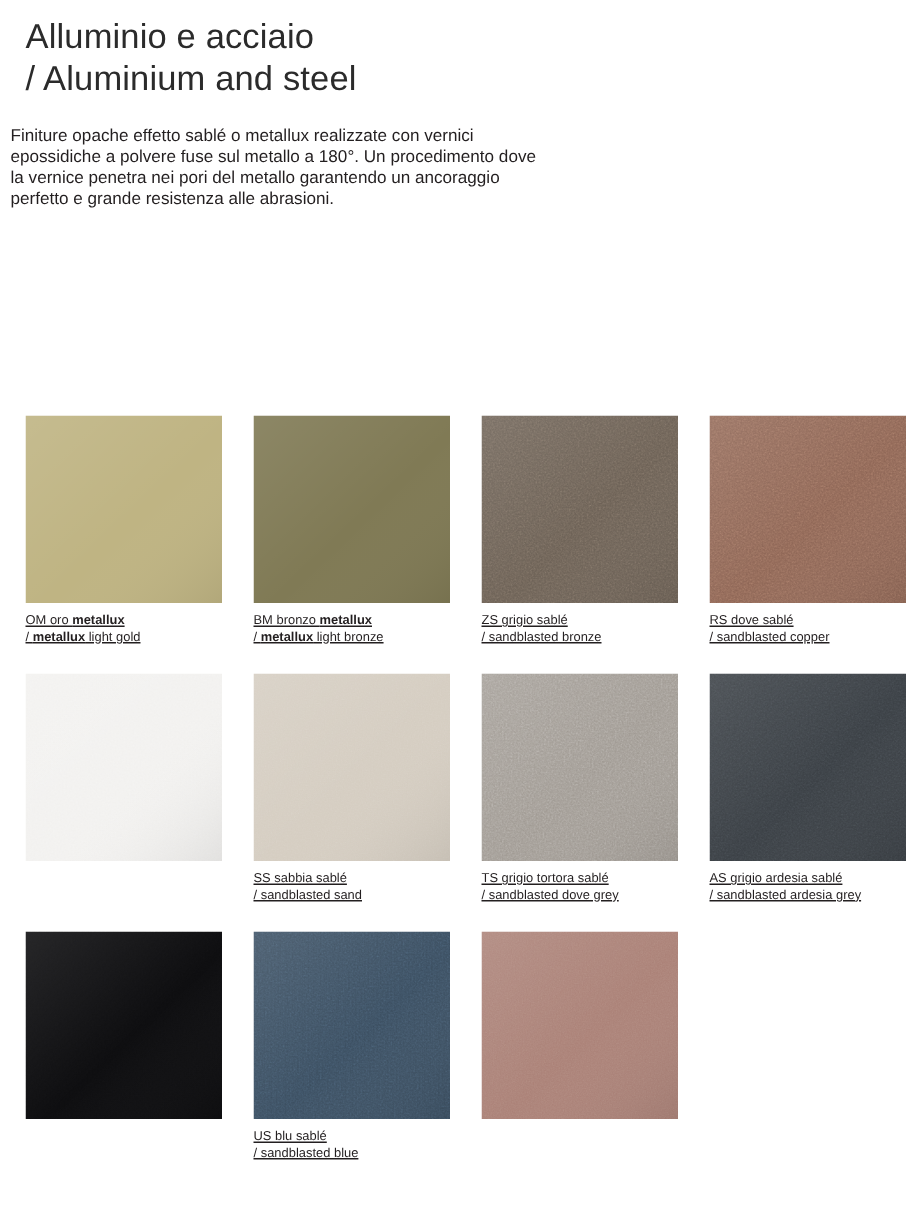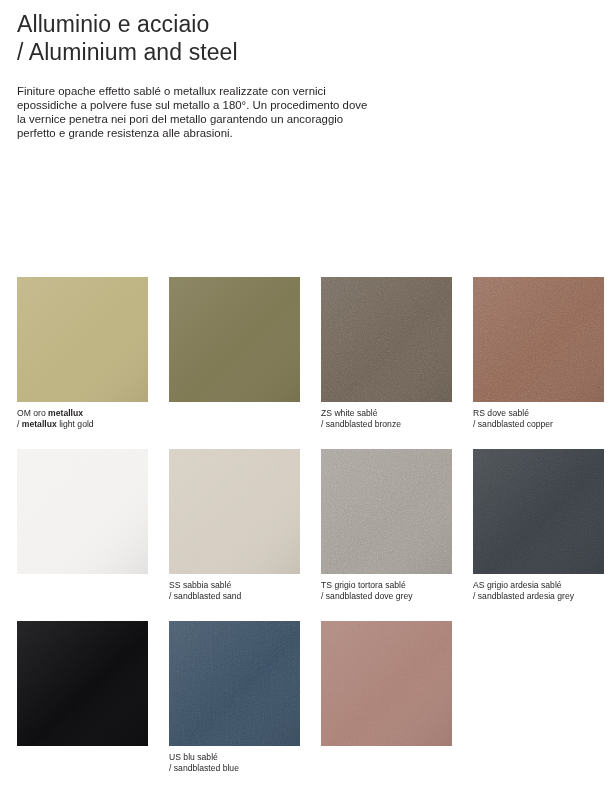--- a/index.html
+++ b/index.html
@@ -21,21 +21,21 @@
     font-size: 23px;
     line-height: 28px;
     font-weight: 300;
     letter-spacing: 0.1px;
     color: #2b2b2b;
     white-space: pre-line;
   }
 
   .intro {
     position: absolute;
-    left: 17px;
+    left: 7px;
     top: 84px;
     width: 352px;
     font-size: 11.4px;
     line-height: 14.1px;
     color: #231f20;
     letter-spacing: 0.01px;
   }
   .intro p { margin: 0; }
   .intro p + p { margin-top: 13px; }
 
@@ -43,20 +43,21 @@
     position: absolute;
     left: 17px;
     top: 277px;
     width: 583px;
   }
   .row { position: relative; height: 172px; }
   .cell {
     position: absolute;
     top: 0;
     width: 131px;
+    text-decoration: underline;
   }
   .cell.c0 { left: 0px; }
   .cell.c1 { left: 152px; }
   .cell.c2 { left: 304px; }
   .cell.c3 { left: 456px; }
 
   .swatch {
     width: 131px;
     height: 125px;
     display: block;
@@ -123,20 +124,24 @@
                 <linearGradient id="sh1" x1="0" y1="0" x2="1" y2="1">
                   <stop offset="0%" stop-color="#ffffff" stop-opacity="0.10"></stop>
                   <stop offset="55%" stop-color="#ffffff" stop-opacity="0.00"></stop>
                   <stop offset="100%" stop-color="#000000" stop-opacity="0.07"></stop>
                 </linearGradient>
               </defs>
               <rect width="131" height="125" fill="#807a55"></rect>
               <rect width="131" height="125" fill="url(#sh1)"></rect>
             </svg>
           </div>
+        <div class="caption">
+          <span class="it">BM bronzo <b>metallux</b></span>
+          <span class="en">/ <b>metallux</b> light bronze</span>
+        </div>
       </div>
       <div class="cell c2">
         <div class="swatch">
             <svg xmlns="http://www.w3.org/2000/svg" viewBox="0 0 131 125" preserveAspectRatio="none">
               <defs>
                 <filter id="g2" x="0" y="0" width="100%" height="100%">
                   <feTurbulence type="fractalNoise" baseFrequency="0.85" numOctaves="4" seed="17" result="n"></feTurbulence>
                   <feColorMatrix in="n" type="saturate" values="0"></feColorMatrix>
                 </filter>
                 <linearGradient id="sh2" x1="0" y1="0" x2="1" y2="1">
@@ -144,21 +149,21 @@
                   <stop offset="55%" stop-color="#ffffff" stop-opacity="0.00"></stop>
                   <stop offset="100%" stop-color="#000000" stop-opacity="0.07"></stop>
                 </linearGradient>
               </defs>
               <rect width="131" height="125" fill="#6b6055"></rect>
               <rect width="131" height="125" filter="url(#g2)" opacity="0.42" style="mix-blend-mode:overlay"></rect>
               <rect width="131" height="125" fill="url(#sh2)"></rect>
             </svg>
           </div>
         <div class="caption">
-          <span class="it">ZS white sablé</span>
+          <span class="it">ZS grigio sablé</span>
           <span class="en">/ sandblasted bronze</span>
         </div>
       </div>
       <div class="cell c3">
         <div class="swatch">
             <svg xmlns="http://www.w3.org/2000/svg" viewBox="0 0 131 125" preserveAspectRatio="none">
               <defs>
                 <filter id="g3" x="0" y="0" width="100%" height="100%">
                   <feTurbulence type="fractalNoise" baseFrequency="0.85" numOctaves="4" seed="24" result="n"></feTurbulence>
                   <feColorMatrix in="n" type="saturate" values="0"></feColorMatrix>

